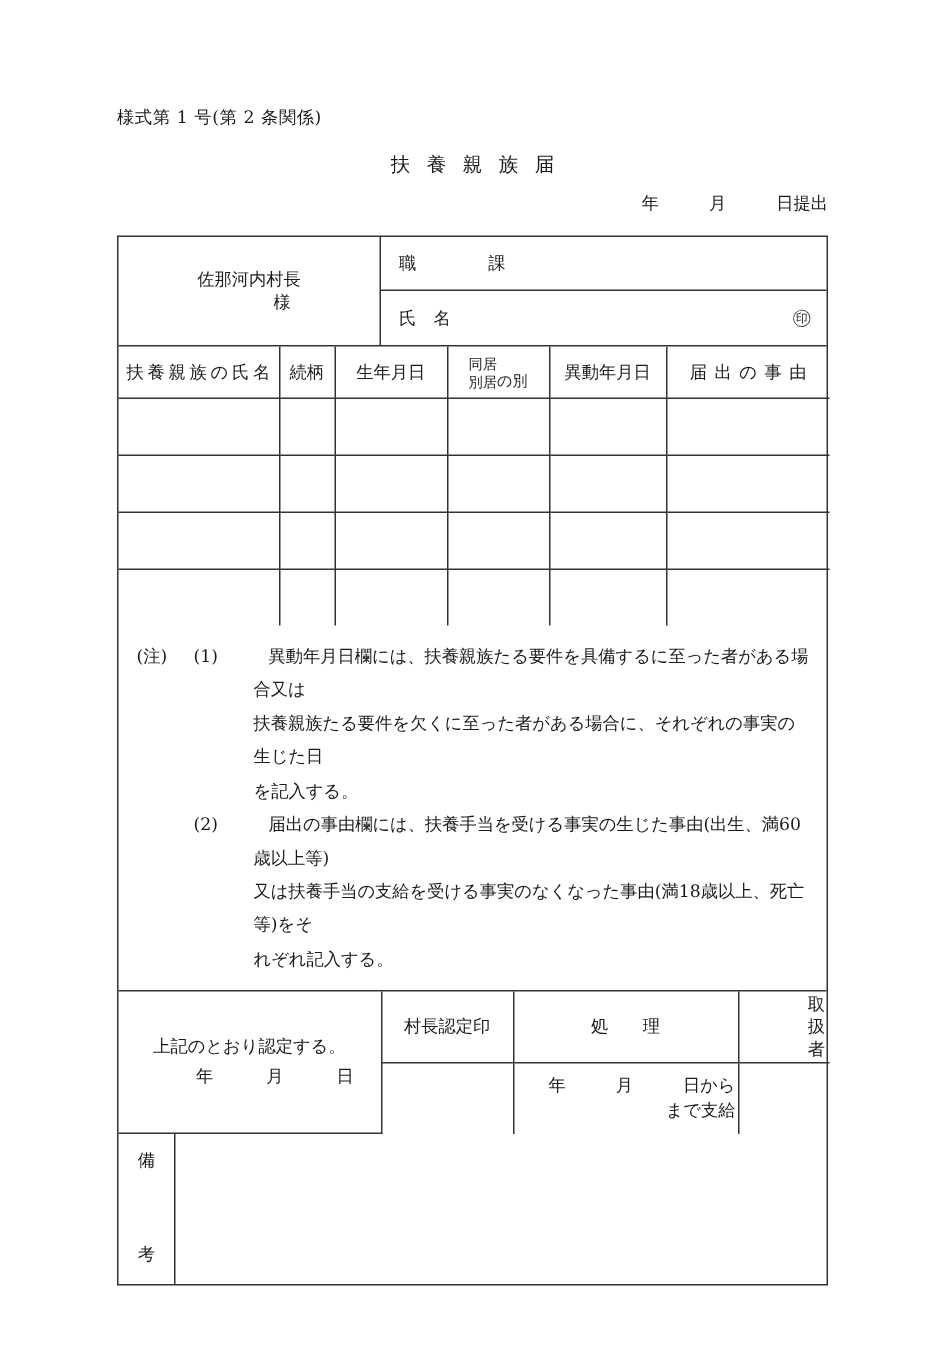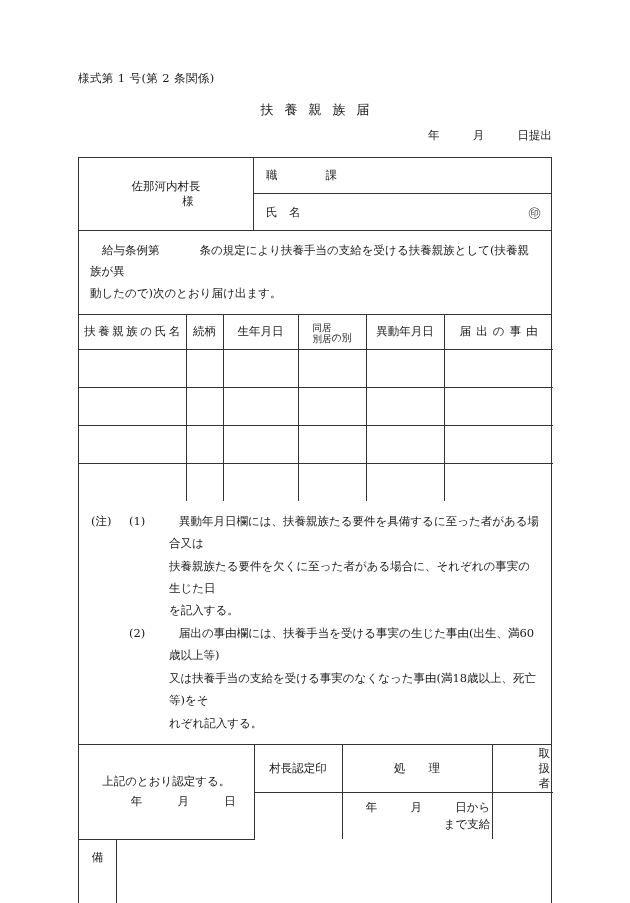--- a/index.html
+++ b/index.html
@@ -231,24 +231,20 @@
           <span class="lbl-gap"></span>
           <span>課</span>
         </div>
         <div class="addr-cell">
           <span>氏　名</span>
           <span class="seal">㊞</span>
         </div>
       </div>
     </div>
 
-    <div class="statement bb">
-      <p><span>給与条例第</span><span class="blank"></span><span>条の規定により扶養手当の支給を受ける扶養親族として(扶養親族が異</span></p>
-      <p class="cont">動したので)次のとおり届け出ます。</p>
-    </div>
 
     <table class="ftable">
       <colgroup>
         <col style="width:107px">
         <col style="width:37px">
         <col style="width:75px">
         <col style="width:68px">
         <col style="width:78px">
         <col style="width:109px">
       </colgroup>

